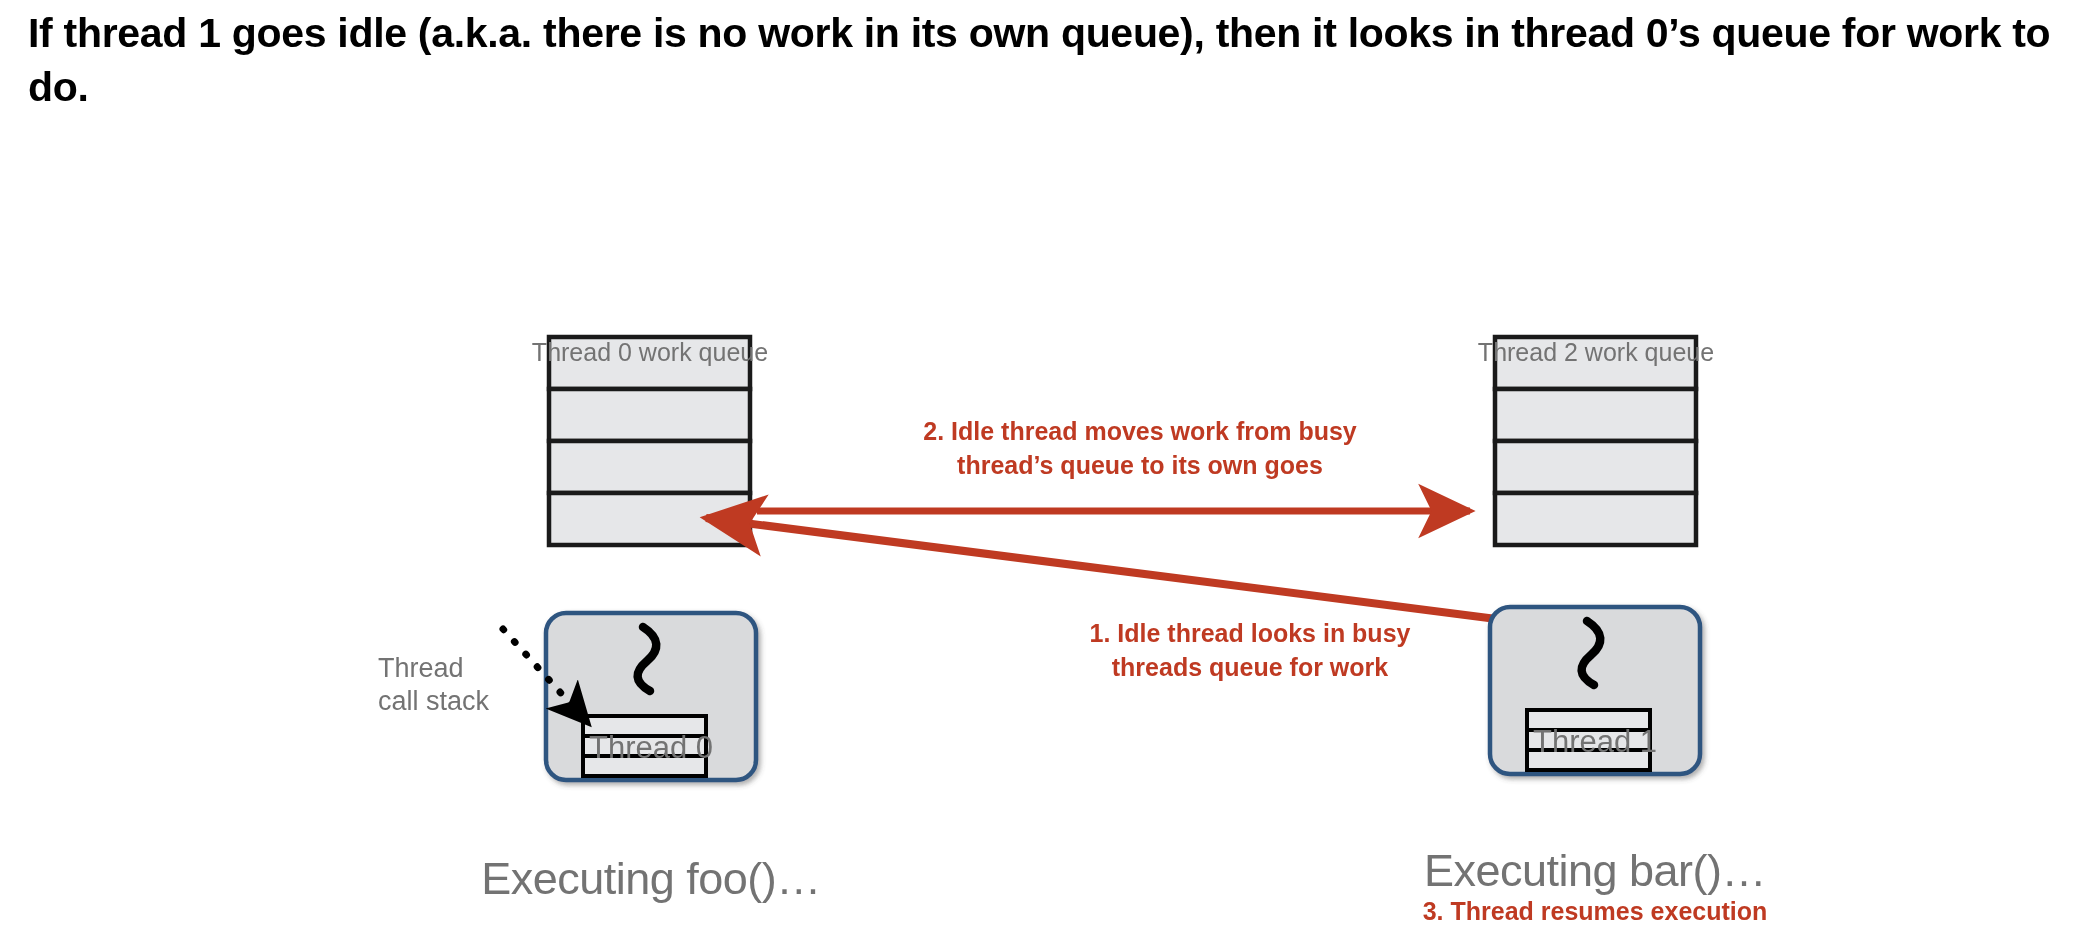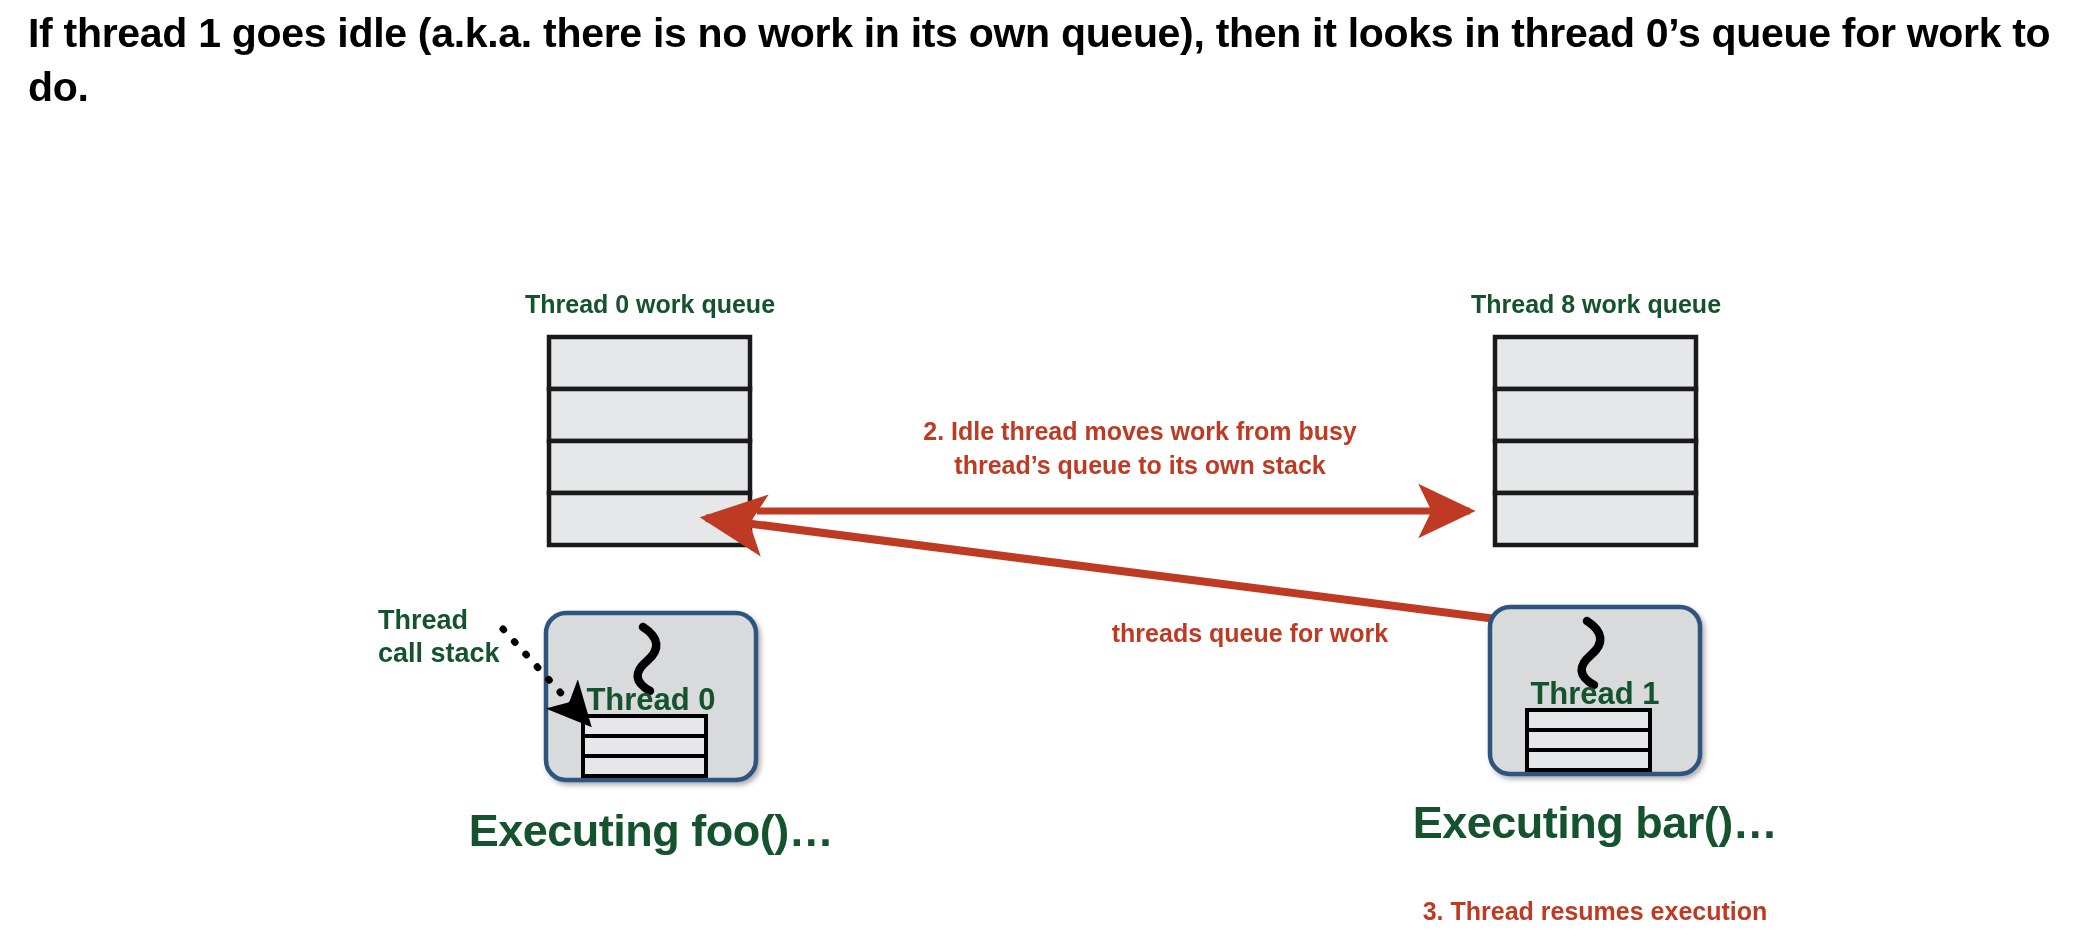--- a/index.html
+++ b/index.html
@@ -44,23 +44,24 @@
     left: 0;
     top: 0;
     width: 2076px;
     height: 936px;
   }
 
   
   .lbl {
     position: absolute;
     font-family: "Liberation Sans", sans-serif;
-    font-weight: bold;
-    color: #14532d;
+    font-weight: normal;
+    color: #737373;
     white-space: nowrap;
+    margin-top: 48px;
   }
 
   .queue-caption {
     font-size: 25px;
     text-align: center;
   }
 
   .red-note {
     position: absolute;
     font-family: "Liberation Sans", sans-serif;
@@ -145,28 +146,29 @@
       <rect x="1490" y="607" width="210" height="167" rx="20" ry="20" fill="#d9dadc" stroke="#2e5480" stroke-width="4.5" filter="url(#boxShadow)"></rect>
       <path d="M1587 621 C 1604 632, 1604 644, 1591 655 C 1578 666, 1578 676, 1594 685" fill="none" stroke="#000000" stroke-width="8.5" stroke-linecap="round"></path>
       <rect x="1527" y="710" width="123" height="20" fill="#e6e7e9" stroke="#000000" stroke-width="4"></rect>
       <rect x="1527" y="730" width="123" height="20" fill="#e6e7e9" stroke="#000000" stroke-width="4"></rect>
       <rect x="1527" y="750" width="123" height="20" fill="#e6e7e9" stroke="#000000" stroke-width="4"></rect>
     </g>
   </svg>
 
   <div class="lbl queue-caption" style="left:500px; top:290px; width:300px;">Thread 0 work queue</div>
 
-  <div class="lbl queue-caption" style="left:1446px; top:290px; width:300px;">Thread 8 work queue</div>
+  <div class="lbl queue-caption" style="left:1446px; top:290px; width:300px;">Thread 2 work queue</div>
 
   <div class="red-note" style="left:860px; top:415px; width:560px;">
     <div>2. Idle thread moves work from busy</div>
-    <div>thread’s queue to its own stack</div>
+    <div>thread’s queue to its own goes</div>
   </div>
 
   <div class="red-note" style="left:1040px; top:617px; width:420px;">
+    <div>1. Idle thread looks in busy</div>
     <div>threads queue for work</div>
   </div>
 
   <div class="lbl callstack-label" style="left:378px; top:604px; width:180px;">
     <div>Thread</div>
     <div>call stack</div>
   </div>
 
   <div class="lbl thread-name" style="left:551px; top:682px; width:200px;">Thread 0</div>
 

